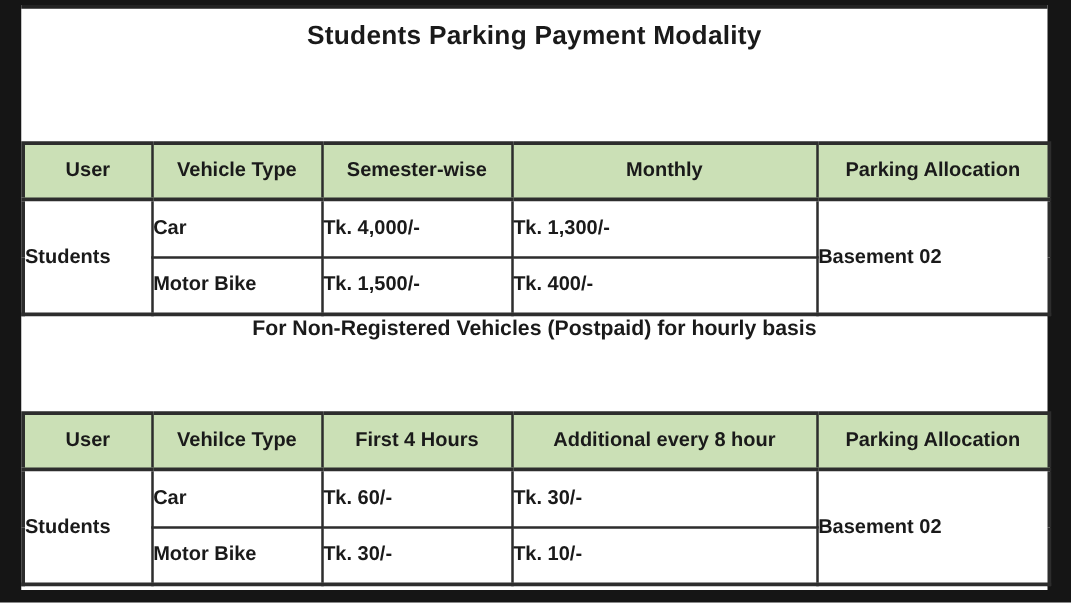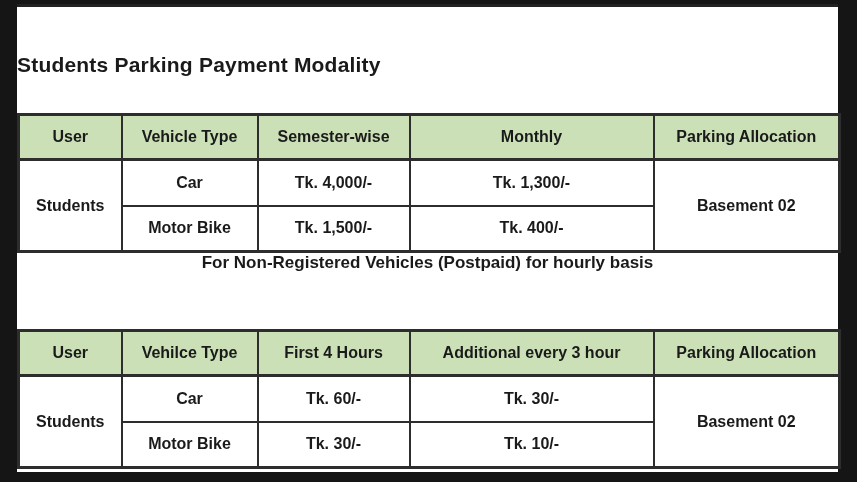--- a/index.html
+++ b/index.html
@@ -21,21 +21,21 @@
     left:17px; top:4px;
     width:821px; height:468px;
     background:var(--sheet);
     border-top:3px solid #222;
     display:flex;
     flex-direction:column;
   }
   .title-zone{
     height:106px;
     display:flex;
-    flex-direction:row;
+    flex-direction:column;
     align-items:center;
     justify-content:flex-start;
   }
   .page-title{
     margin-top:10px;
     font-size:21px;
     font-weight:bold;
     color:var(--text);
     letter-spacing:0.2px;
   }
@@ -70,21 +70,21 @@
     text-align:center;
     border-bottom-width:3px;
     border-top-width:3px;
     padding:0 1px;
   }
   td{
     height:46px;
     font-size:16px;
     font-weight:bold;
     color:var(--text);
-    text-align:center;
+    text-align:left;
     vertical-align:middle;
     background:#fff;
   }
   col.c-user{width:103px;}
   col.c-vehicle{width:136px;}
   col.c-rate1{width:152px;}
   col.c-rate2{width:244px;}
   col.c-alloc{width:186px;}
 </style>
 </head>
@@ -139,21 +139,21 @@
         <col class="c-vehicle">
         <col class="c-rate1">
         <col class="c-rate2">
         <col class="c-alloc">
     </colgroup>
     <thead>
       <tr>
         <th>User</th>
         <th>Vehilce Type</th>
         <th>First 4 Hours</th>
-        <th>Additional every 3 hour</th>
+        <th>Additional every 8 hour</th>
         <th>Parking Allocation</th>
       </tr>
     </thead>
     <tbody>
       <tr>
         <td rowspan="2">Students</td>
         <td>Car</td>
         <td>Tk. 60/-</td>
         <td>Tk. 30/-</td>
         <td rowspan="2">Basement 02</td>

